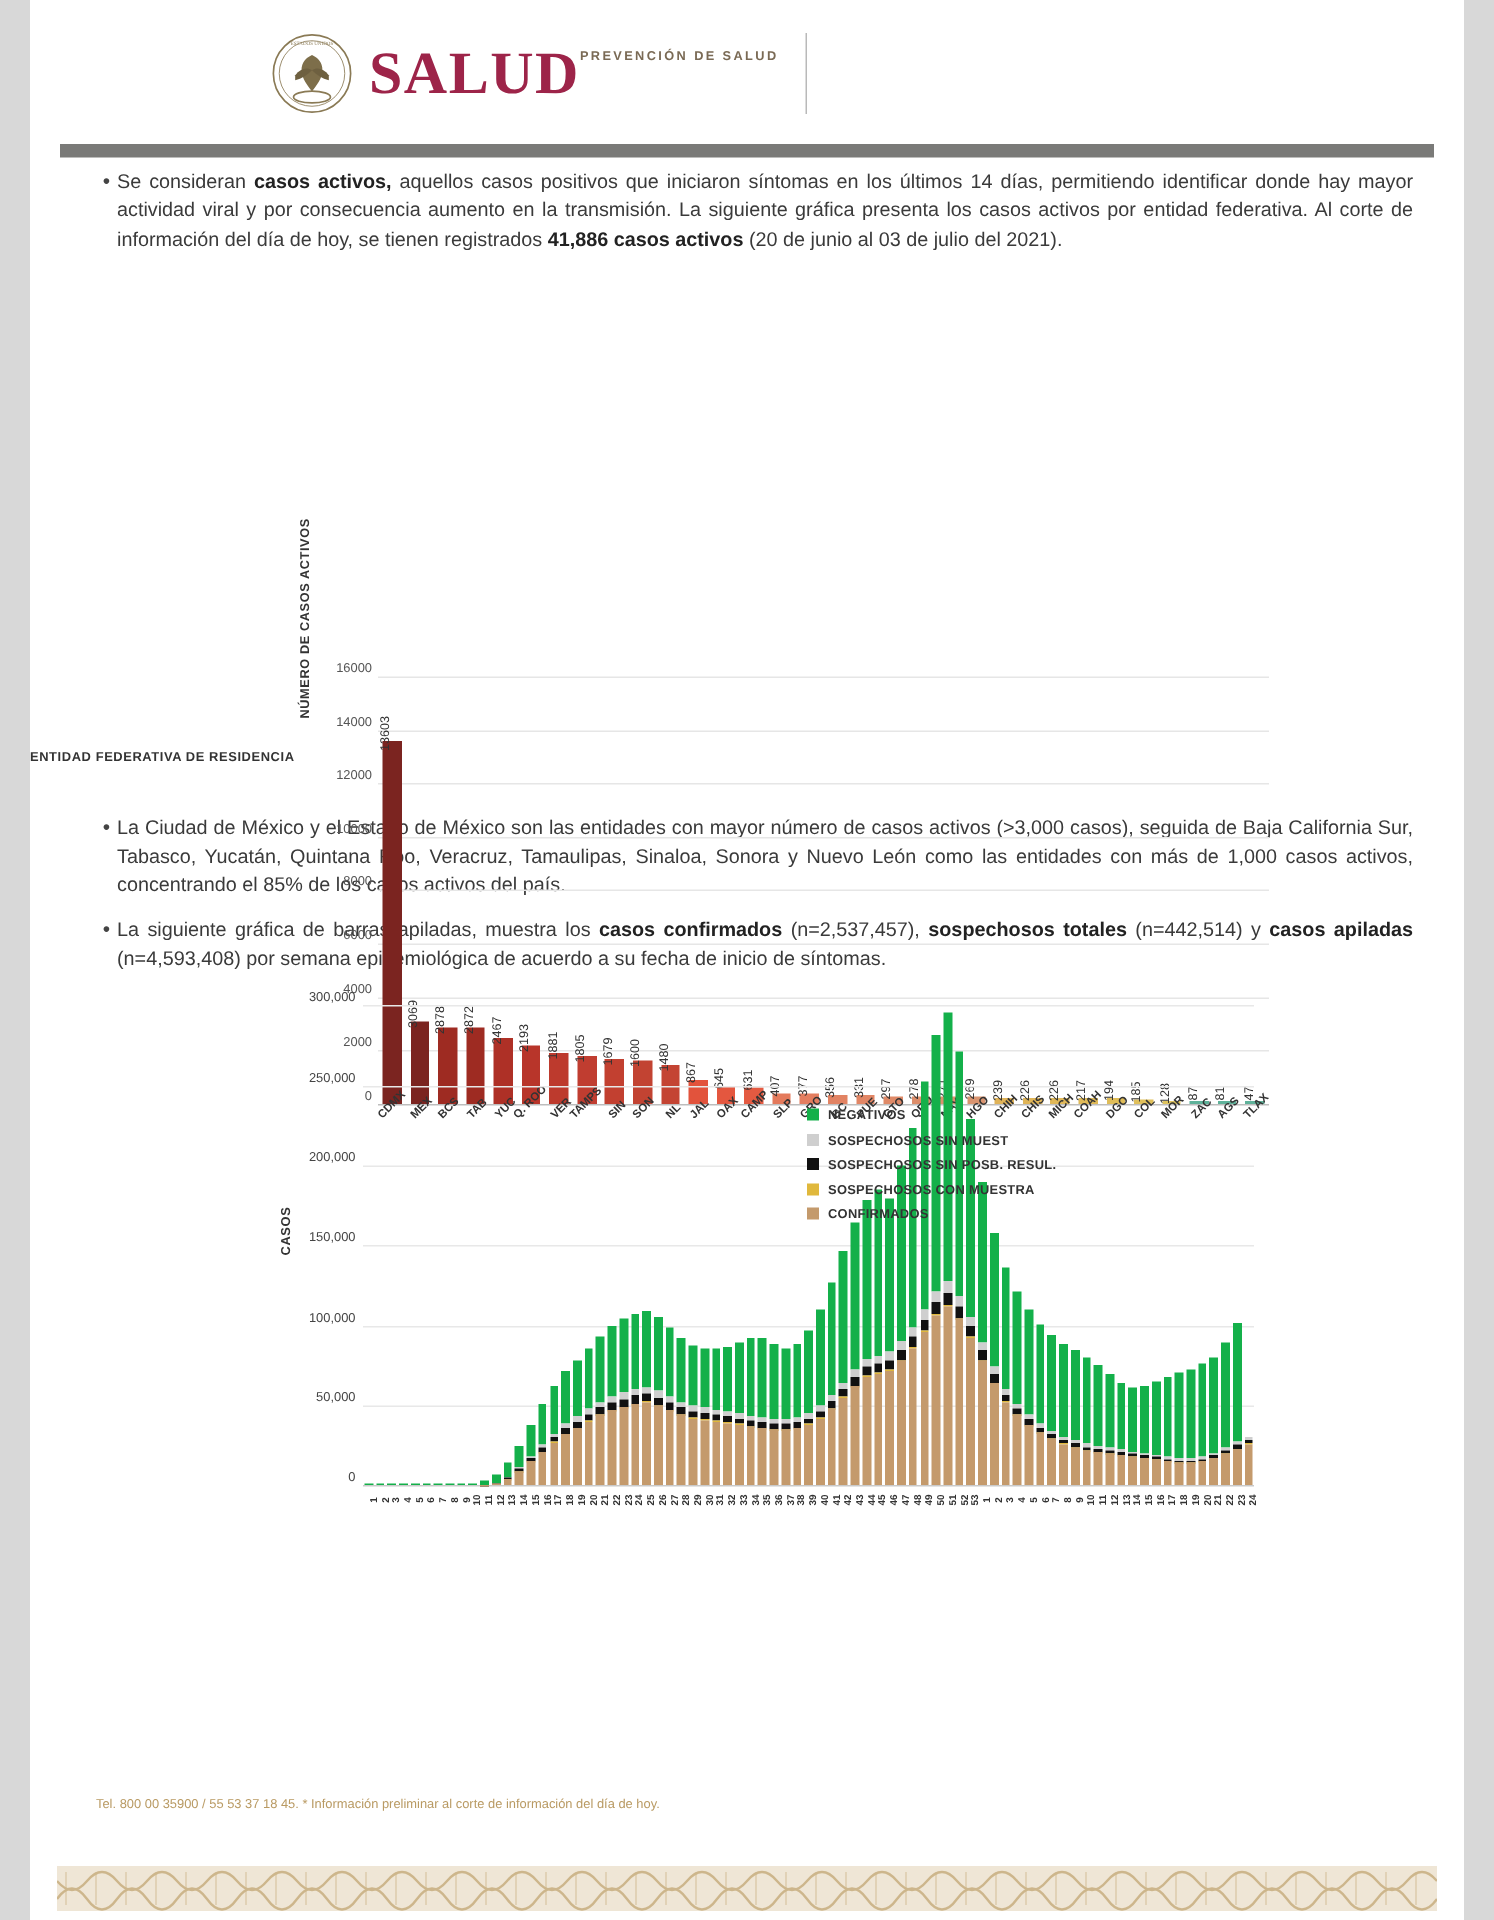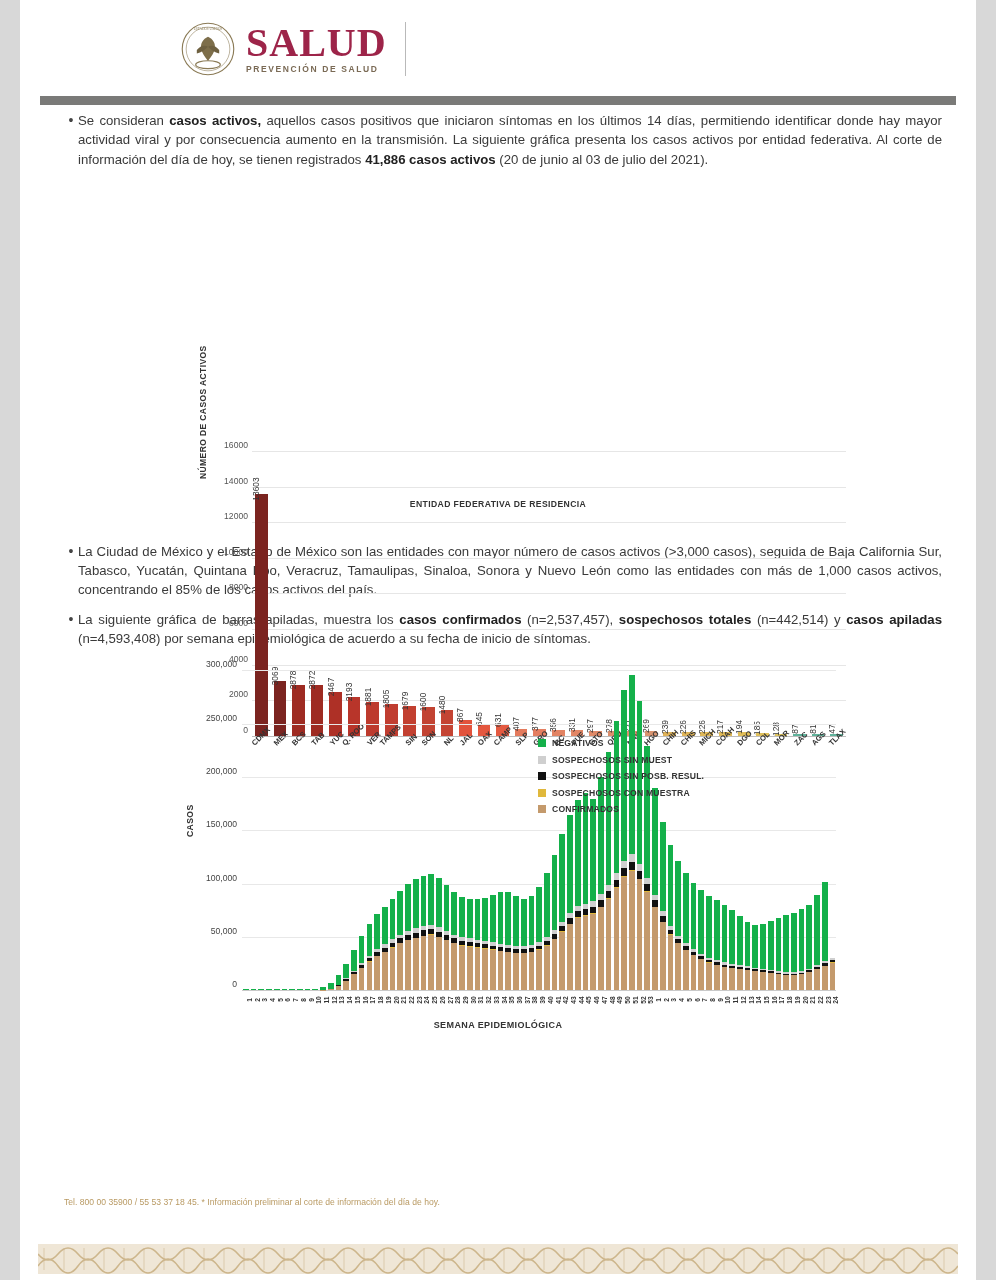--- a/index.html
+++ b/index.html
@@ -19,21 +19,21 @@
   }
 
   
   .header{
     display:flex;align-items:center;
     height:92px;
     padding:6px 0 0 160px;
     box-sizing:border-box;
   }
   .eagle{width:56px;height:56px;flex:none;margin-right:10px;}
-  .salud-block{display:flex;flex-direction:column;}
+  .salud-block{display:flex;flex-direction:row;}
   .salud-word{
     font-family:"Liberation Serif", serif;
     font-weight:bold;font-size:40px;letter-spacing:1px;
     color:#9d2449;line-height:38px;
   }
   .salud-sub{
     font-size:8.5px;font-weight:bold;letter-spacing:1.6px;
     color:#7a6a55;margin-top:2px;
   }
   .hdr-divider{
@@ -126,21 +126,21 @@
   .c1-cat{
     flex:1 1 0;position:relative;
   }
   .c1-cat span{
     position:absolute;top:2px;left:50%;
     transform:translateX(-50%) rotate(-45deg);
     transform-origin:top left;
     font-size:7.6px;font-weight:bold;color:#333;white-space:nowrap;
   }
   .c1-xtitle{
-    position:absolute;left:0;right:0;top:320px;text-align:center;
+    position:absolute;left:0;right:0;top:320px;text-align:left;
     font-size:8.6px;font-weight:bold;letter-spacing:.4px;color:#333;
   }
 
   
   .chart2-wrap{
     position:relative;height:390px;margin-top:14px;
   }
   .c2-ylabel{
     position:absolute;left:165px;top:175px;
     transform:rotate(-90deg);transform-origin:left top;
@@ -1470,21 +1470,20 @@
         <div class="c2-cat">
           <span>22</span>
         </div>
         <div class="c2-cat">
           <span>23</span>
         </div>
         <div class="c2-cat">
           <span>24</span>
         </div>
       </div>
-    <div class="c2-xtitle">SEMANA EPIDEMIOLÓGICA</div>
   </div>
 
   <div class="footer">
     <p>Tel. 800 00 35900 / 55 53 37 18 45. * Información preliminar al corte de información del día de hoy.</p>
   </div>
   <div class="deco">
     <svg width="100%" height="30" viewBox="0 0 920 30" preserveAspectRatio="none">
       <g stroke="#cdb68c" stroke-width="1.6" fill="none">
         <path d="M0 22 q10-14 20 0 t20 0 t20 0 t20 0 t20 0 t20 0 t20 0 t20 0 t20 0 t20 0 t20 0 t20 0 t20 0 t20 0 t20 0 t20 0 t20 0 t20 0 t20 0 t20 0 t20 0 t20 0 t20 0 t20 0 t20 0 t20 0 t20 0 t20 0 t20 0 t20 0 t20 0 t20 0 t20 0 t20 0 t20 0 t20 0 t20 0 t20 0 t20 0 t20 0 t20 0 t20 0 t20 0 t20 0 t20 0 t20 0"></path>
         <path d="M0 10 q10 12 20 0 t20 0 t20 0 t20 0 t20 0 t20 0 t20 0 t20 0 t20 0 t20 0 t20 0 t20 0 t20 0 t20 0 t20 0 t20 0 t20 0 t20 0 t20 0 t20 0 t20 0 t20 0 t20 0 t20 0 t20 0 t20 0 t20 0 t20 0 t20 0 t20 0 t20 0 t20 0 t20 0 t20 0 t20 0 t20 0 t20 0 t20 0 t20 0 t20 0 t20 0 t20 0 t20 0 t20 0 t20 0 t20 0"></path>

